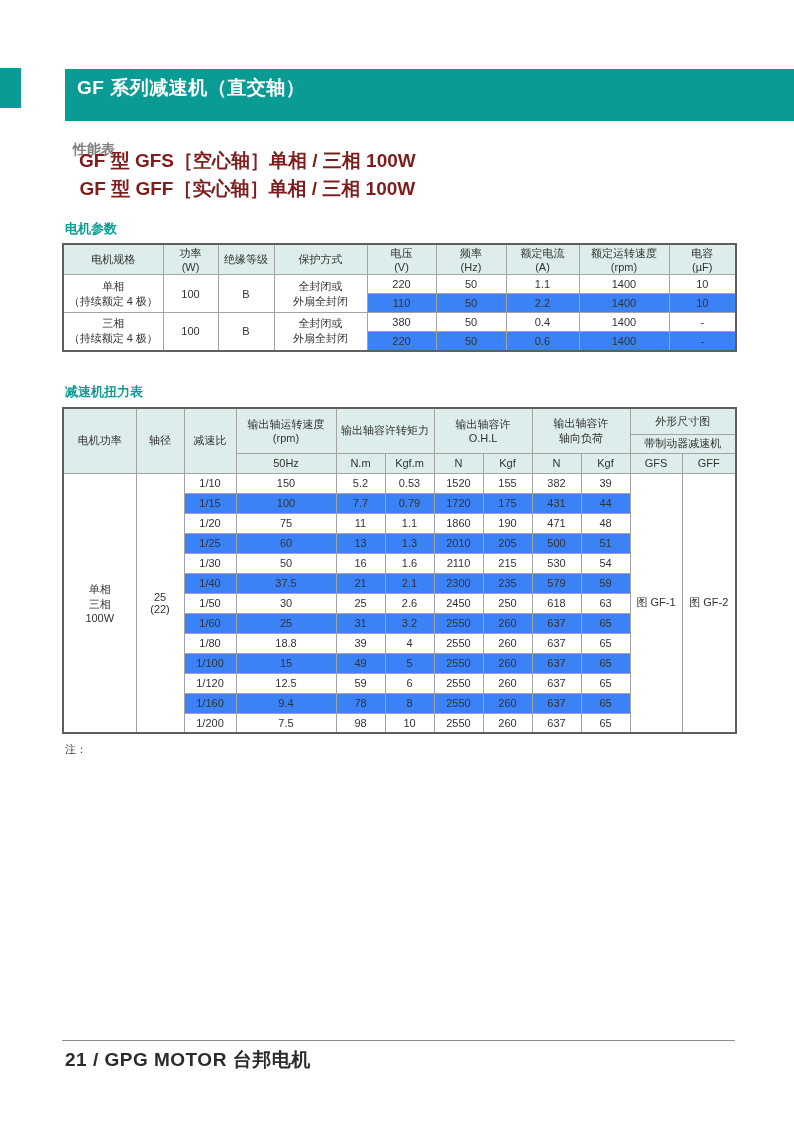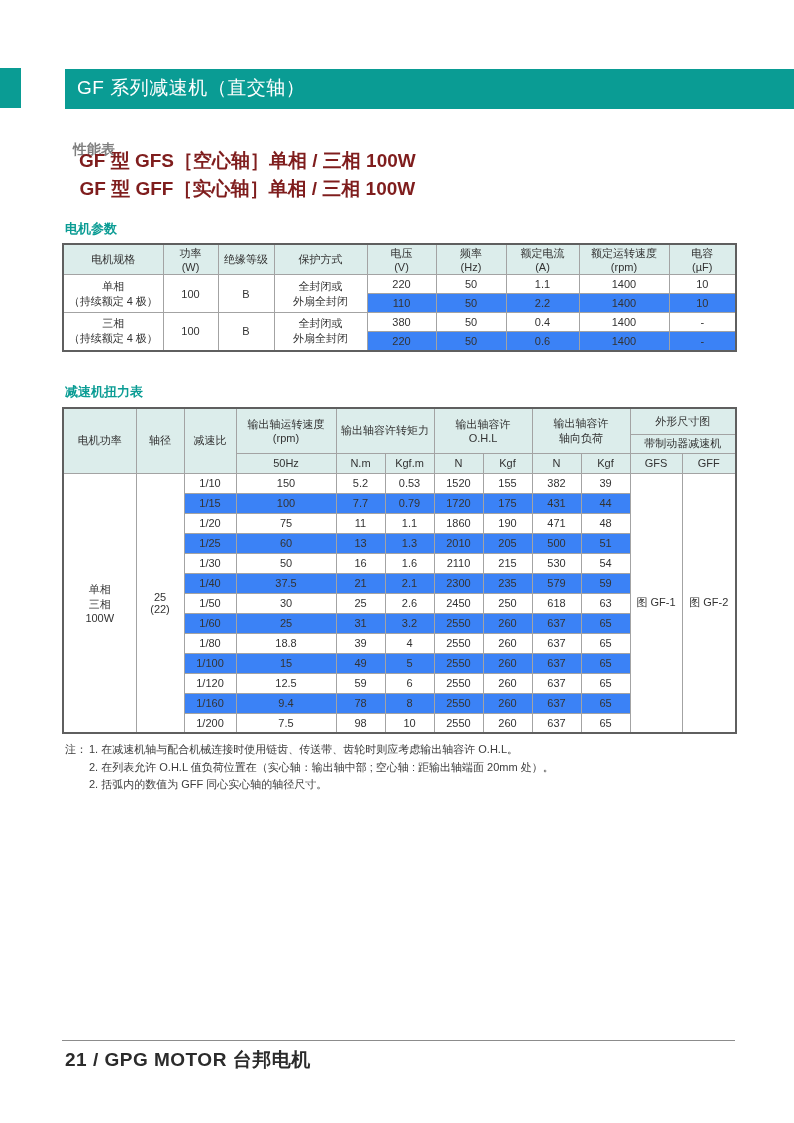--- a/index.html
+++ b/index.html
@@ -7,22 +7,22 @@
   body {
     width:794px; height:1123px; position:relative; overflow:hidden;
     font-family:"Liberation Sans","DejaVu Sans",sans-serif;
     color:#333;
   }
   .page { position:absolute; inset:0; background:#fff; }
 
   
   .corner-block { position:absolute; left:0; top:68px; width:21px; height:40px; background:var(--accent,#0a9c94); }
   .header-bar {
-    position:absolute; left:65px; right:0; top:69px; height:40px;
-    background:var(--accent,#0a9c94); color:#fff; font-weight:normal; font-size:19px;
+    position:absolute; left:65px; right:0; top:69px; height:52px;
+    background:var(--accent,#0a9c94); color:#fff; font-weight:bold; font-size:19px;
     line-height:38px; padding-left:12px; letter-spacing:0.5px;
   }
   .subtitle { position:absolute; left:73px; top:114px; font-size:14px; font-weight:bold; color:#7f7f7f;margin-top:27px; }
 
   .titles { position:absolute; left:79px; top:147px; font-size:19px; font-weight:bold; color:#7f1d1d; line-height:28px;text-align:center; }
 
   .section-label { position:absolute; left:65px; font-size:13px; font-weight:bold; color:var(--accent,#0a9c94); }
   .section-label.s1 { top:220px;text-align:right; }
   .section-label.s2 { top:383px;text-align:right; }
 
@@ -333,23 +333,18 @@
           <td>2550</td>
           <td>260</td>
           <td>637</td>
           <td>65</td>
         </tr>
       </tbody>
   </table>
 
   <div class="notes">
     <span class="notes-prefix">注：</span>
-    <div class="notes-lines">
-      <div>1. 在减速机轴与配合机械连接时使用链齿、传送带、齿轮时则应考虑输出轴容许 O.H.L。</div>
-      <div>2. 在列表允许 O.H.L 值负荷位置在（实心轴：输出轴中部 ; 空心轴 : 距输出轴端面 20mm 处）。</div>
-      <div>2. 括弧内的数值为 GFF 同心实心轴的轴径尺寸。</div>
-    </div>
   </div>
 
   <div class="footer-line"></div>
   <div class="footer-text">21  /  GPG MOTOR 台邦电机</div>
 
 </div>
 
 </body></html>

